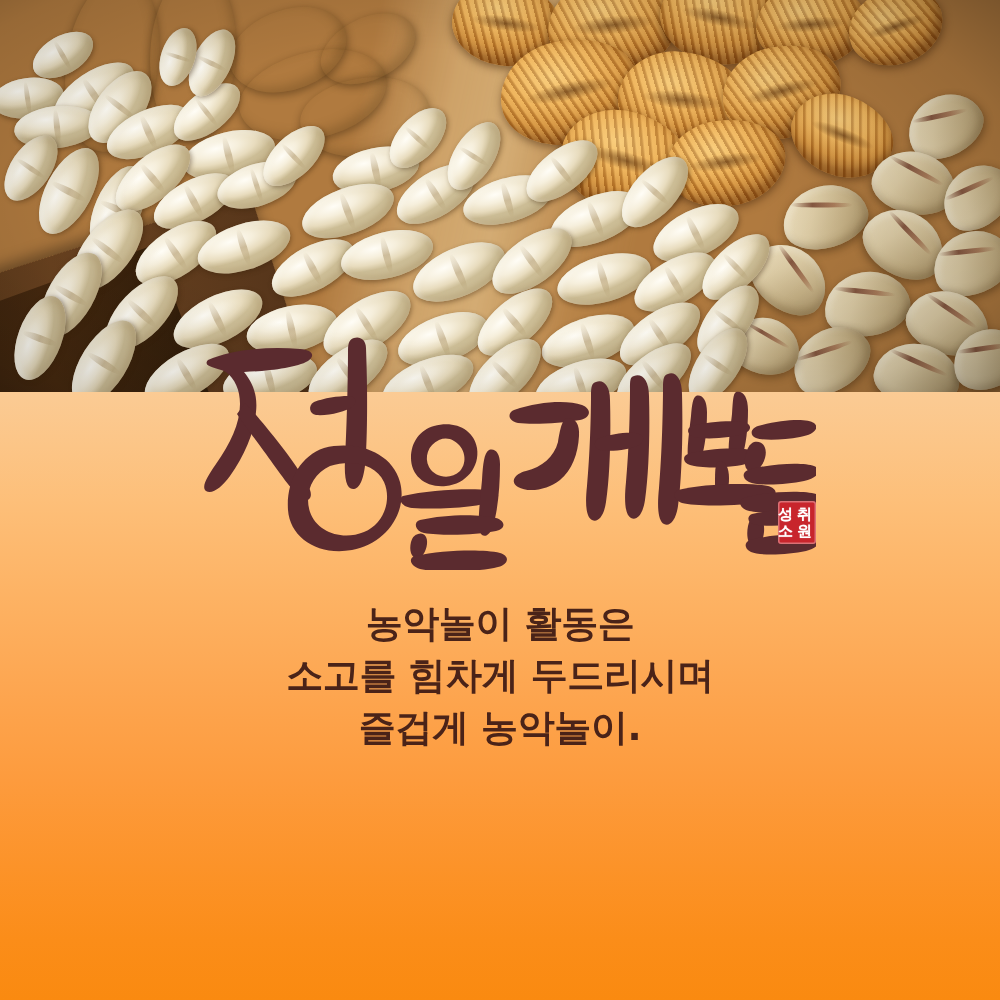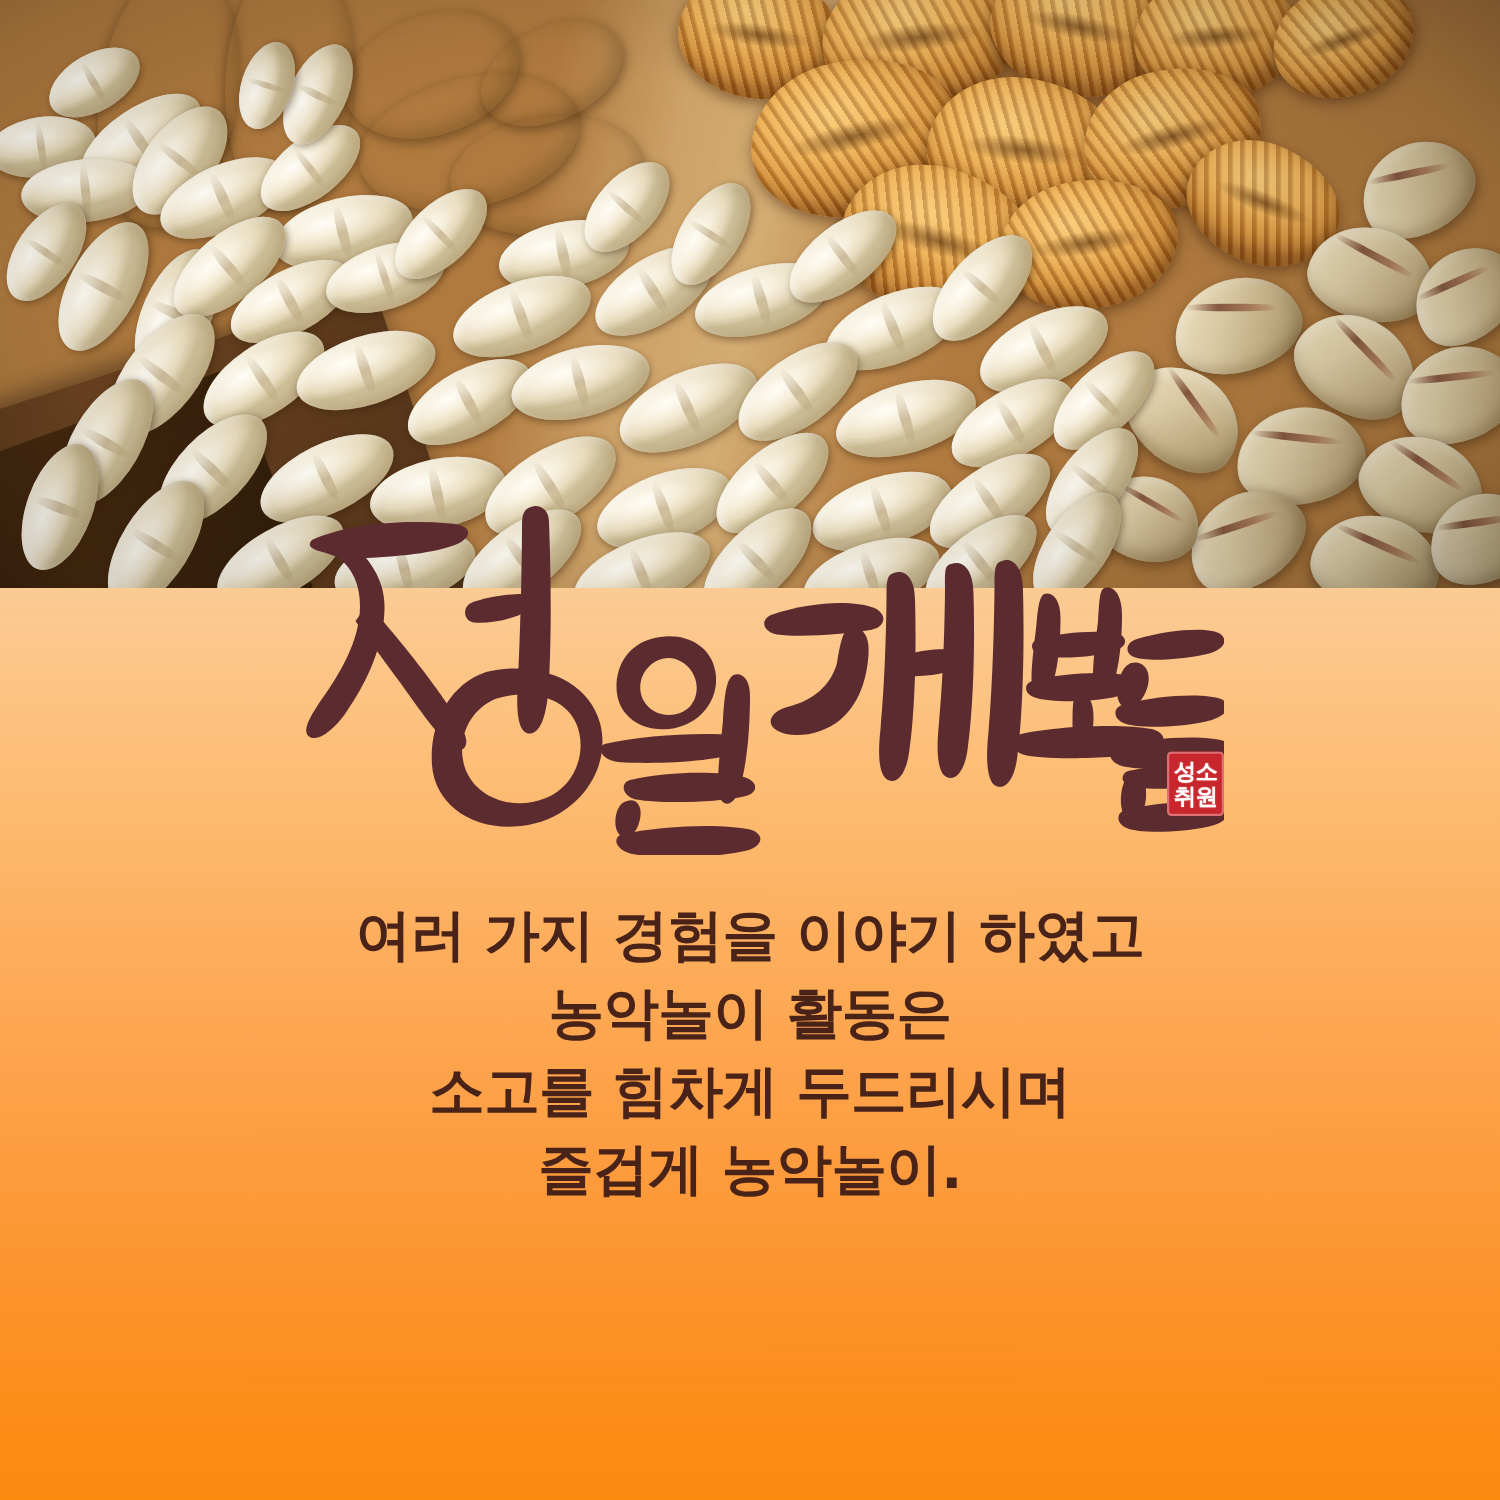--- a/index.html
+++ b/index.html
@@ -217,21 +217,21 @@
   #seal {
     position: absolute;
     left: 778px;
     top: 501px;
     width: 38px;
     height: 43px;
     background: #c8252c;
     border-radius: 3px;
     box-shadow: inset 0 0 0 1.5px rgba(255,255,255,0.35);
     display: flex;
-    flex-direction: column;
+    flex-direction: row;
     align-items: center;
     justify-content: center;
     overflow: hidden;
   }
   .seal-row {
     display: flex;
     color: #ffffff;
     font-size: 15px;
     line-height: 17px;
     font-weight: bold;
@@ -418,19 +418,18 @@
       </svg>
     </div>
   </div>
 
   <div id="seal">
     <div class="seal-row">성소</div>
     <div class="seal-row">취원</div>
   </div>
 
   <div id="body-text">
-    <span class="line">여러 가지 경험을 이야기 하였고</span>
     <span class="line">농악놀이 활동은</span>
     <span class="line">소고를 힘차게 두드리시며</span>
     <span class="line">즐겁게 농악놀이.</span>
   </div>
 
 </div>
 
 </body></html>

